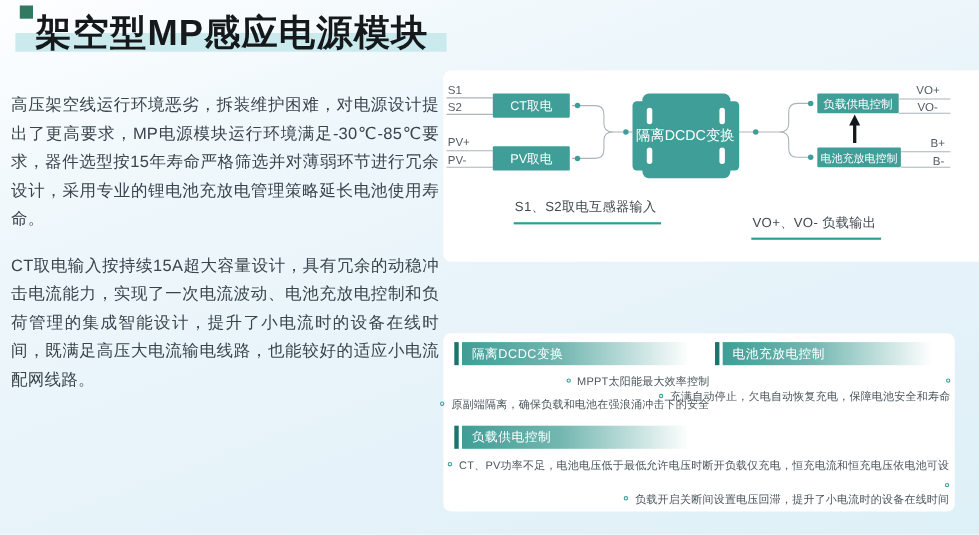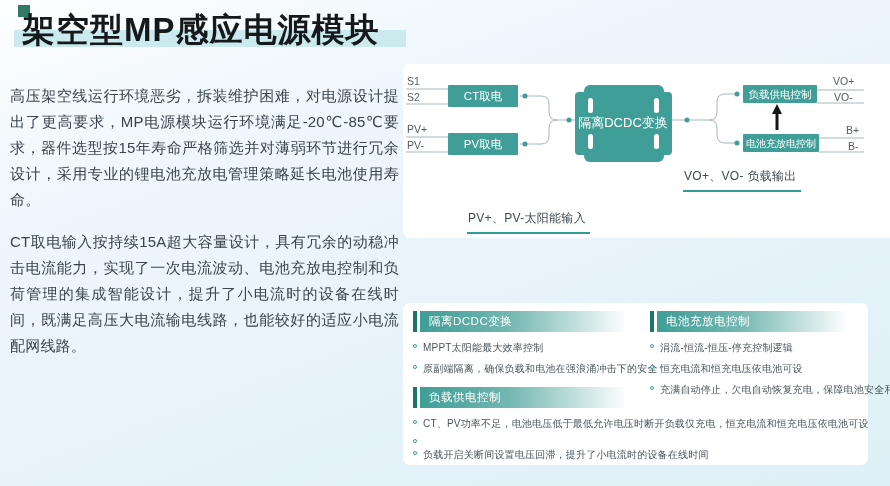--- a/index.html
+++ b/index.html
@@ -10,21 +10,21 @@
   }
   .page {
     position:relative; width:890px; height:486px; overflow:hidden;
     background:linear-gradient(160deg,#fdfeff 0%,#eef7fb 28%,#e5f2f9 70%,#def0f7 100%);
   }
 
   
   .accent-square { position:absolute; left:18px; top:5px; width:12px; height:12px; background:#2F7A60; z-index:1; }
   .title-highlight { position:absolute; left:14px; top:30px; width:392px; height:17px; background:#CBEAEE; z-index:1; }
   .page-title {
-    position:absolute; left:22px; top:8px; z-index:2;
+    position:absolute; left:32px; top:8px; z-index:2;
     font-size:33px; font-weight:900; color:#15191c; letter-spacing:1px;
     font-family:"Liberation Sans","DejaVu Sans",sans-serif;
   }
 
   
   .intro { position:absolute; left:10px; top:83px; width:389px; z-index:2; }
   .intro p {
     font-size:15px; line-height:26px; color:#39444c; text-align:justify;
     margin-bottom:16px; letter-spacing:0.2px;
   }
@@ -43,59 +43,59 @@
   .node-dot { fill:#3F9E97; }
 
   
   .legend-item {
     position:absolute; font-size:12px; color:#3f4a50;
     padding:0 4px 5px 1px; border-bottom:2px solid #2F9D94; min-width:112px;
     letter-spacing:0.3px;
   }
   .legend-1 { left:64px;  top:116px; }
   .legend-2 { left:64px;  top:146px; }
-  .legend-3 { left:280px; top:104px; }
+  .legend-3 { left:280px; top:130px; }
   .legend-4 { left:280px; top:146px; }
 
   
   .feat { position:absolute; }
   .feat-dcdc    { left:10px;  top:8px;  width:232px; }
   .feat-battery { left:247px; top:8px;  width:214px; }
   .feat-load    { left:10px;  top:84px; width:450px; }
   .bar { display:flex; height:21px; }
   .feat-load .bar { width:232px; }
   .bar .stripe { width:4px; background:#19756D; margin-right:3px; }
   .bar .grad {
     flex:1; display:flex; align-items:center; padding-left:9px;
     background:linear-gradient(90deg,#3F9E97 0%,#74b7b1 40%,rgba(255,255,255,0) 92%);
     color:#ffffff; font-size:11.5px; letter-spacing:0.5px;
   }
   .feat ul { list-style:none; margin-top:8px; }
   .feat li {
     display:flex; align-items:flex-start; gap:6px;
     font-size:10px; line-height:15px; color:#49555b;
-    margin-bottom:6px; white-space:nowrap; letter-spacing:0.2px;
+    margin-bottom:6px; white-space:nowrap; letter-spacing:0.2px;justify-content:flex-end;
   }
   .feat-load li { margin-bottom:4px; }
   .bullet-dot {
     flex:0 0 auto; width:4px; height:4px; margin-top:4px;
     border:1.5px solid #3F9E97; border-radius:50%; background:#fff;
   }
 </style>
 </head>
 <body>
 
 <div class="page">
 
   <div class="accent-square"></div>
   <div class="title-highlight"></div>
   <h1 class="page-title">架空型MP感应电源模块</h1>
 
   <div class="intro">
-    <p>高压架空线运行环境恶劣，拆装维护困难，对电源设计提出了更高要求，MP电源模块运行环境满足-20℃-85℃要求，器件选型按15年寿命严格筛选并对薄弱环节进行冗余设计，采用专业的锂电池充放电管理策略延长电池使用寿命。</p>
+    <p>高压架空线运行环境恶劣，拆装维护困难，对电源设计提出了更高要求，MP电源模块运行环境满足-30℃-85℃要求，器件选型按15年寿命严格筛选并对薄弱环节进行冗余设计，采用专业的锂电池充放电管理策略延长电池使用寿命。</p>
     <p>CT取电输入按持续15A超大容量设计，具有冗余的动稳冲击电流能力，实现了一次电流波动、电池充放电控制和负荷管理的集成智能设计，提升了小电流时的设备在线时间，既满足高压大电流输电线路，也能较好的适应小电流配网线路。</p>
   </div>
 
   <div class="card diagram-card">
     <svg class="diagram-svg" width="465" height="102" viewBox="0 0 465 102">
 
       <text class="sig-label" x="4" y="21">S1</text>
       <line class="wire" x1="3" y1="25" x2="45" y2="25"></line>
       <text class="sig-label" x="4" y="37">S2</text>
       <line class="wire" x1="3" y1="40" x2="45" y2="40"></line>
@@ -141,21 +141,21 @@
       <text class="sig-label" x="430" y="21">VO+</text>
       <line class="wire" x1="414" y1="26" x2="461" y2="26"></line>
       <text class="sig-label" x="431" y="37">VO-</text>
       <line class="wire" x1="414" y1="39" x2="461" y2="39"></line>
       <text class="sig-label" x="443" y="70">B+</text>
       <line class="wire" x1="416" y1="74" x2="461" y2="74"></line>
       <text class="sig-label" x="445" y="86">B-</text>
       <line class="wire" x1="416" y1="88" x2="461" y2="88"></line>
     </svg>
 
-    <div class="legend-item legend-2">PV+、PV-太阳能输入</div>
+    <div class="legend-item legend-1">S1、S2取电互感器输入</div>
     <div class="legend-item legend-3">VO+、VO- 负载输出</div>
   </div>
 
   <div class="card features-card">
 
     <section class="feat feat-dcdc">
       <div class="bar">
         <span class="stripe"></span>
         <span class="grad">隔离DCDC变换</span>
       </div>
@@ -172,25 +172,20 @@
     </section>
 
     <section class="feat feat-battery">
       <div class="bar">
         <span class="stripe"></span>
         <span class="grad">电池充放电控制</span>
       </div>
       <ul>
         <li>
             <span class="bullet-dot"></span>
-            <span>涓流-恒流-恒压-停充控制逻辑</span>
-          </li>
-        <li>
-            <span class="bullet-dot"></span>
-            <span>恒充电流和恒充电压依电池可设</span>
           </li>
         <li>
             <span class="bullet-dot"></span>
             <span>充满自动停止，欠电自动恢复充电，保障电池安全和寿命</span>
           </li>
       </ul>
     </section>
 
     <section class="feat feat-load">
       <div class="bar">

